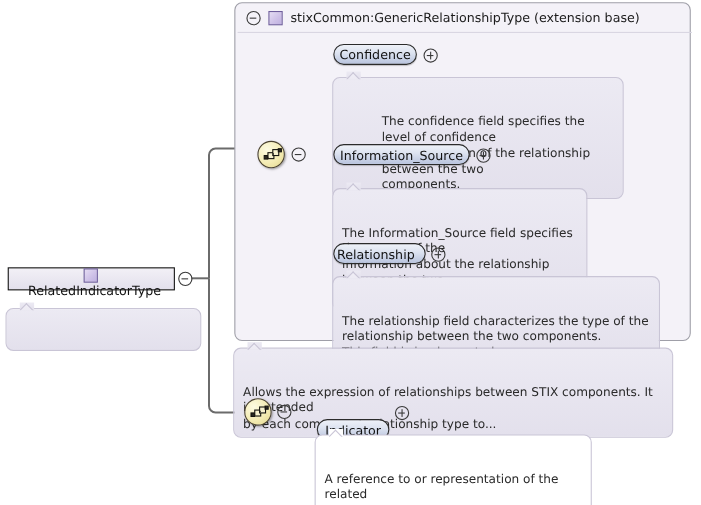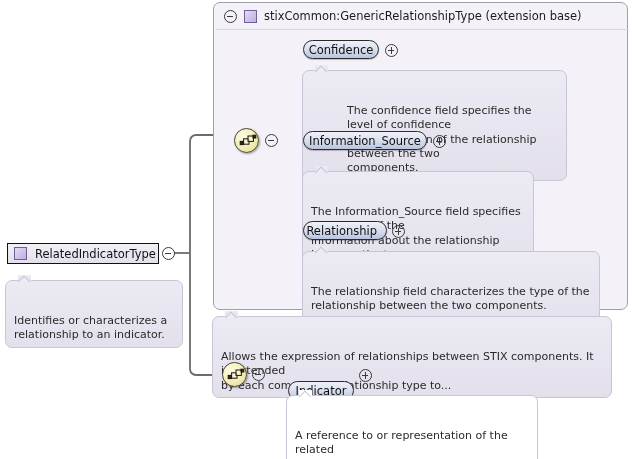--- a/index.html
+++ b/index.html
@@ -209,30 +209,28 @@
       <path d="M286 141 V56 a6 6 0 0 1 6 -6 H303"></path>
       <path d="M286 141 H303"></path>
       <path d="M286 141 V224 a6 6 0 0 0 6 6 H303"></path>
     </g>
 
     <g fill="none" stroke="#9a96a6" stroke-width="1.5">
       <path d="M260 375 H288"></path>
     </g>
   </svg>
 
-  <div class="ctype-box" style="left:7px; top:243px; width:152px;">
+  <div class="ctype-box" style="left:7px; top:243px; width:152px;flex-direction:column;">
     <span class="type-glyph"></span>
     <span class="ctype-label">RelatedIndicatorType</span>
   </div>
   <div class="toggle toggle-abs" style="left:162px; top:247px;"></div>
 
   <div class="note" style="left:5px; top:280px; width:178px;">
     <span class="note-tab"></span>
-    <span>Identifies or characterizes a
-relationship to an indicator.</span>
   </div>
 
   <div class="ext-panel">
     <div class="ext-panel-header">
       <span class="toggle"></span>
       <span class="type-glyph" style="margin-left:7px;"></span>
       <span class="ext-panel-title">stixCommon:GenericRelationshipType (extension base)</span>
     </div>
   </div>
 

